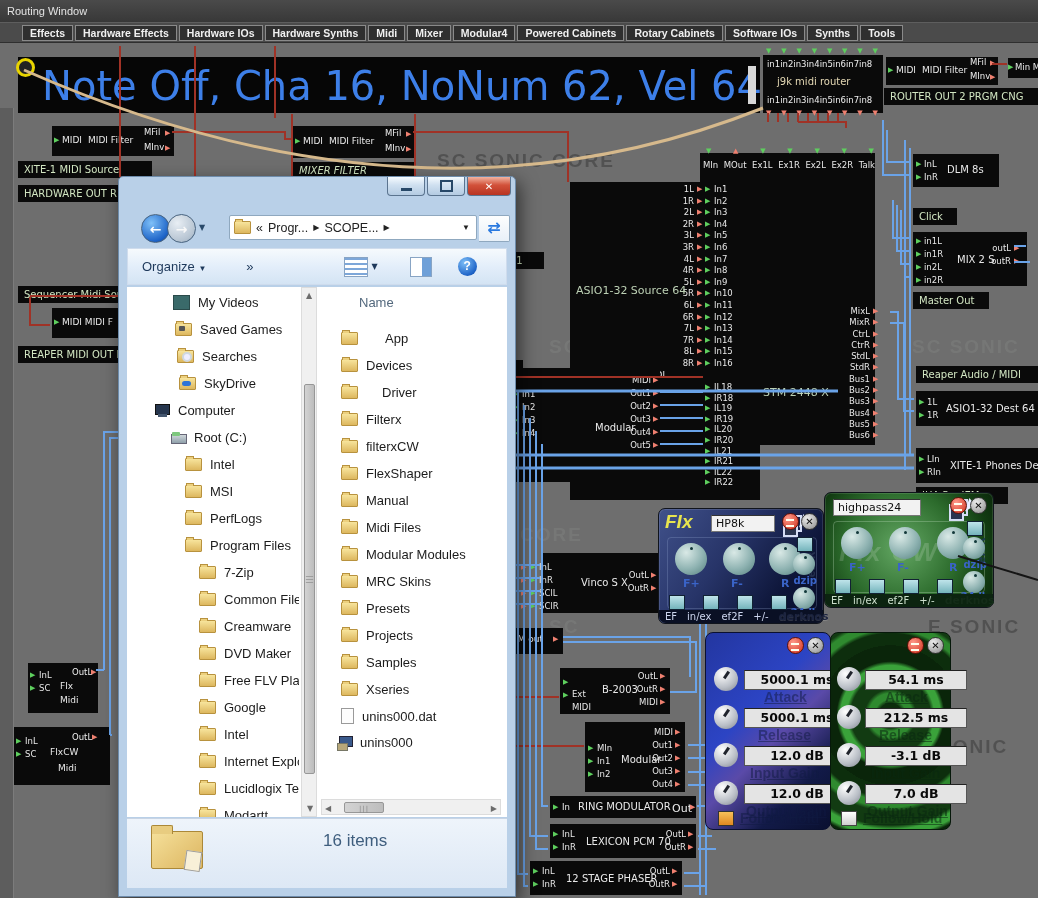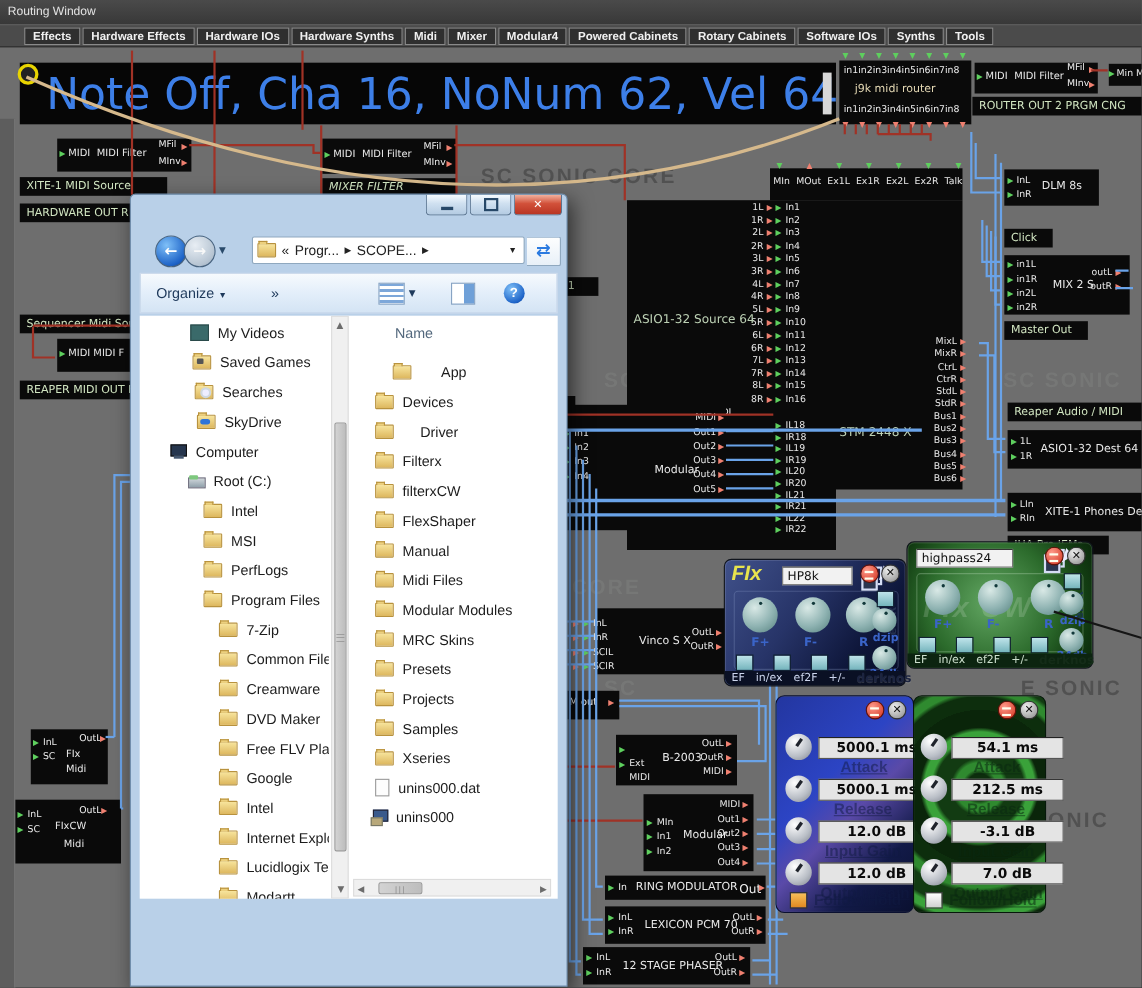--- a/index.html
+++ b/index.html
@@ -820,21 +820,21 @@
       <div class="p sb" style="left:174px;top:0;width:16px;height:530px;">
         <div class="sbarr" style="margin-top:3px;">▲</div>
         <div class="sbthumb p" style="left:2px;top:96px;width:11px;height:390px;">
           <div style="margin-top:190px;text-align:center;color:#888;font-size:8px;line-height:3px;">—<br>—<br>—</div>
         </div>
         <div class="sbarr p" style="left:0;bottom:3px;width:16px;">▼</div>
       </div>
 
       <div class="p" style="left:192px;top:0;width:188px;height:530px;">
         <div style="position:absolute;left:40px;top:8px;font:13px 'Liberation Sans',sans-serif;color:#53687d;">Name</div>
-        <div class="trow" style="left:38px;top:44px;gap:27px;">
+        <div class="trow" style="left:22px;top:44px;gap:27px;">
             <span class="fold"></span>
             <span>App</span>
           </div>
         <div class="trow" style="left:22px;top:71px;">
             <span class="fold"></span>
             <span>Devices</span>
           </div>
         <div class="trow" style="left:22px;top:98px;gap:24px;">
             <span class="fold"></span>
             <span>Driver</span>
@@ -898,15 +898,23 @@
         <div class="p sb" style="left:2px;top:512px;width:180px;height:16px;">
           <span class="sbarr p" style="left:3px;top:4px;">◀</span>
           <div class="sbthumb p" style="left:22px;top:2px;width:40px;height:11px;">
               <div style="margin-top:2px;text-align:center;color:#888;font-size:7px;letter-spacing:1px;">|||</div>
             </div>
           <span class="sbarr p" style="right:3px;top:4px;">▶</span>
         </div>
       </div>
     </div>
 
+    <div class="p" id="exstatus">
+      <div class="p" style="left:24px;top:6px;width:52px;height:44px;">
+        <div style="position:absolute;left:0;top:6px;width:50px;height:36px;background:linear-gradient(140deg,#f5e09a,#dcb560);border:1px solid #ab8838;border-radius:2px;"></div>
+        <div style="position:absolute;left:0;top:0px;width:20px;height:8px;background:#e8cc80;border:1px solid #ab8838;border-bottom:none;border-radius:2px 2px 0 0;"></div>
+        <div style="position:absolute;left:34px;top:26px;width:14px;height:18px;background:#f8f0d8;border:1px solid #999;transform:rotate(8deg);"></div>
+      </div>
+      <div class="p" style="left:196px;top:12px;font:17px 'Liberation Sans',sans-serif;color:#3f5e7e;">16 items</div>
+    </div>
   </div>
 
 </div>
 
 </body></html>

